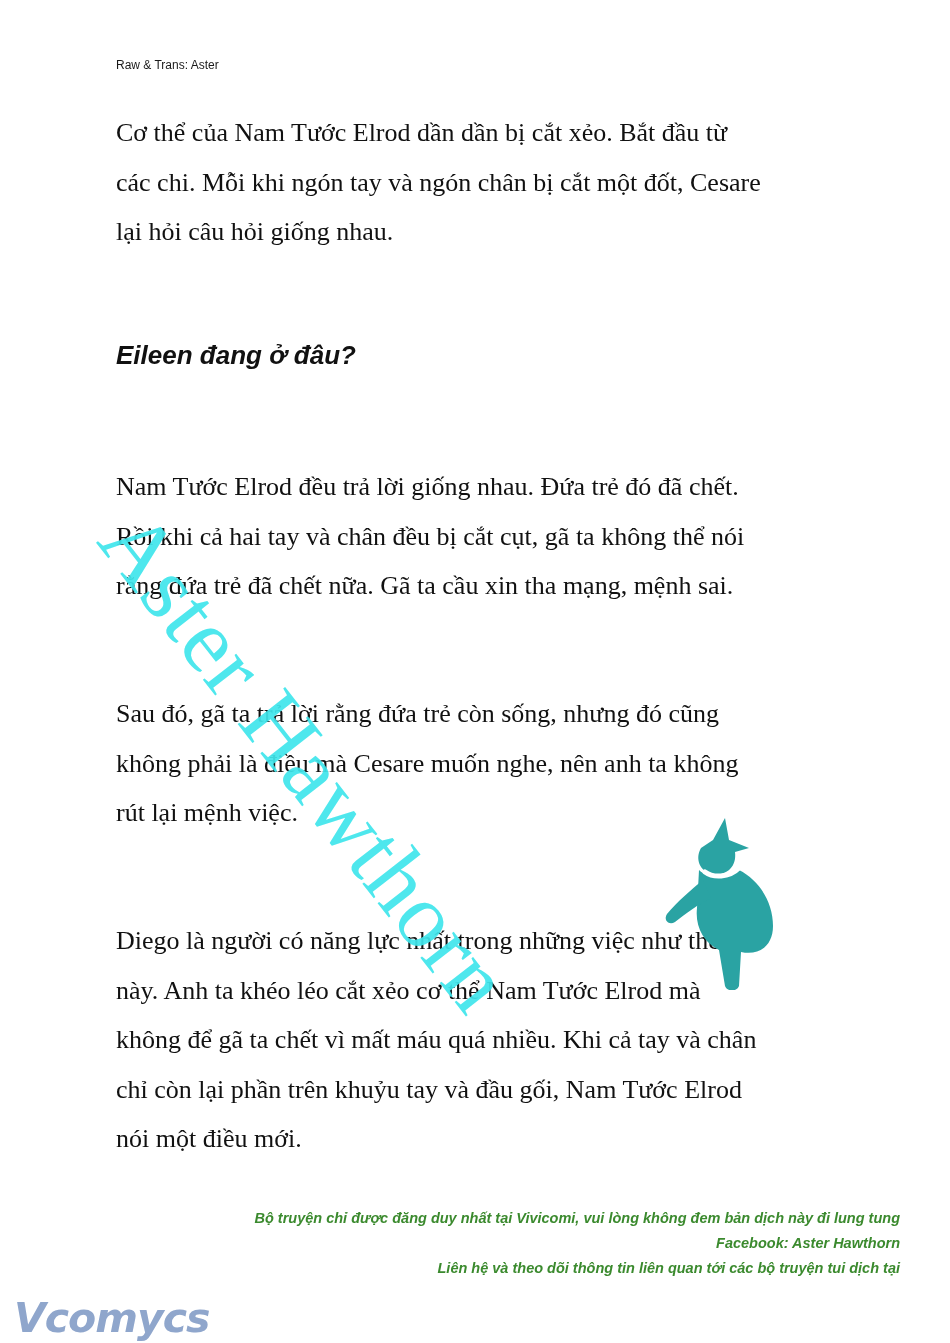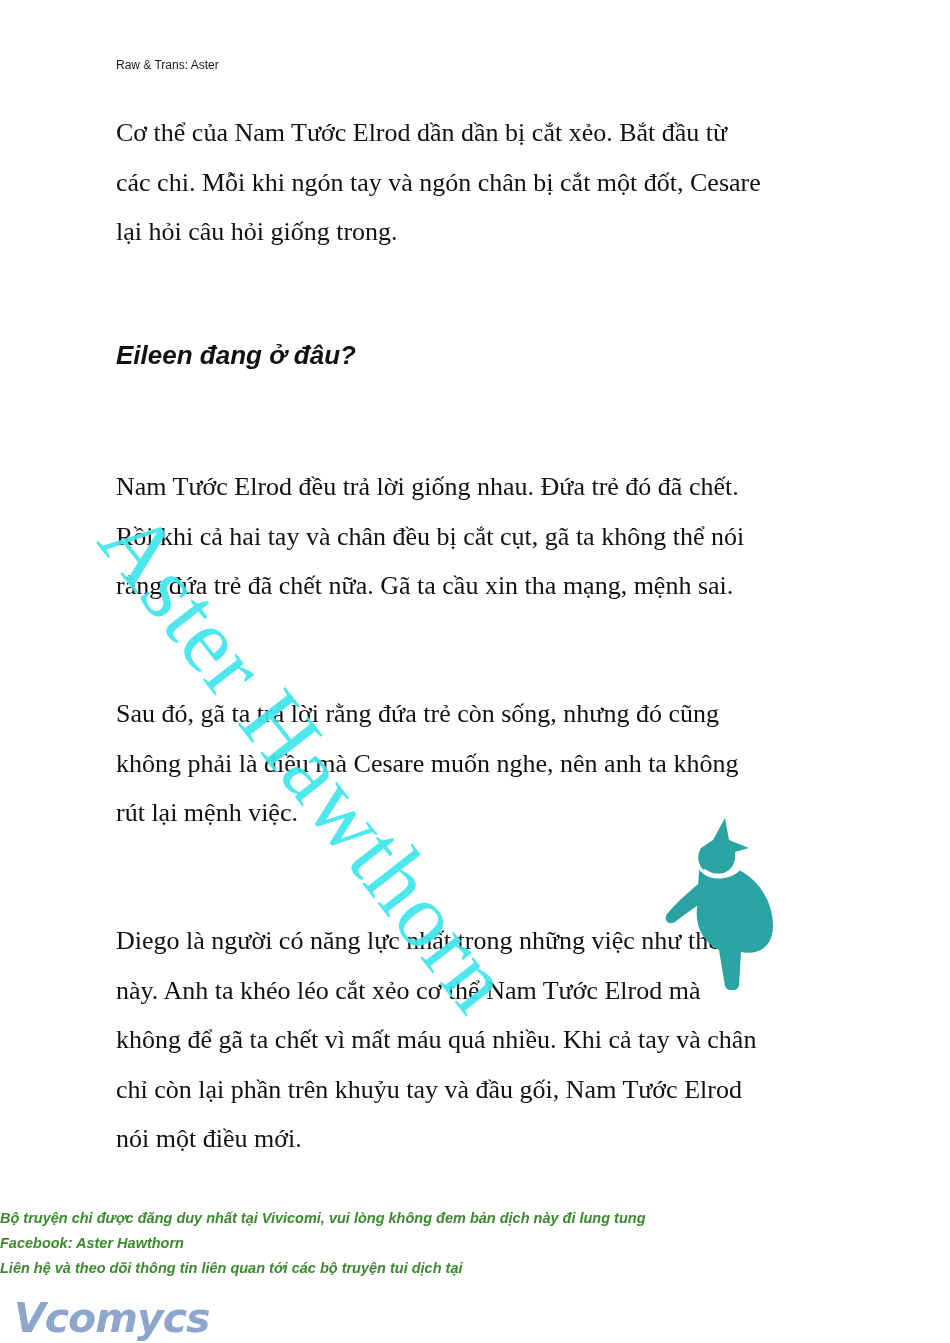--- a/index.html
+++ b/index.html
@@ -26,21 +26,21 @@
     .watermark {
       position: absolute; left: 120px; top: 470px;
       font-family: "Liberation Serif", serif; font-size: 92px; color: #3fe6ec;
       white-space: nowrap; transform-origin: left center;
       transform: rotate(52deg); opacity: 0.92; pointer-events: none;
       z-index: 2; letter-spacing: 1px;
     }
     .text-layer { position: absolute; left: 0; top: 0; width: 950px; height: 1343px; z-index: 1; padding-left: 20px; }
     .cat { position: absolute; left: 655px; top: 810px; width: 130px; height: 180px; z-index: 3; }
     .footer {
-      position: absolute; left: 0; width: 900px; text-align: left;
+      position: absolute; left: 0; width: 900px; text-align: right;
       font-family: "Liberation Sans", sans-serif; font-size: 14.5px; font-weight: bold; font-style: italic;
       color: #3b8a2e; line-height: 25px;
     }
     .footer .fline { display: block; }
     .logo {
       position: absolute; left: 14px; top: 1294px;
       font-family: "DejaVu Sans", sans-serif; font-size: 41px; font-weight: bold; font-style: italic;
       color: #8fa6cc; letter-spacing: -1px;
     }
   </style>
@@ -48,21 +48,21 @@
 <body>
 
 <div class="page">
 
   <div class="header-credit">Raw &amp; Trans: Aster</div>
 
   <div class="text-layer">
     <p class="para" style="top:108px;">
       <span class="line">Cơ thể của Nam Tước Elrod dần dần bị cắt xẻo. Bắt đầu từ</span>
       <span class="line">các chi. Mỗi khi ngón tay và ngón chân bị cắt một đốt, Cesare</span>
-      <span class="line">lại hỏi câu hỏi giống trong.</span>
+      <span class="line">lại hỏi câu hỏi giống nhau.</span>
     </p>
 
     <div class="heading">Eileen đang ở đâu?</div>
 
     <p class="para" style="top:462px;">
       <span class="line">Nam Tước Elrod đều trả lời giống nhau. Đứa trẻ đó đã chết.</span>
       <span class="line">Rồi khi cả hai tay và chân đều bị cắt cụt, gã ta không thể nói</span>
       <span class="line">rằng đứa trẻ đã chết nữa. Gã ta cầu xin tha mạng, mệnh sai.</span>
     </p>
 

